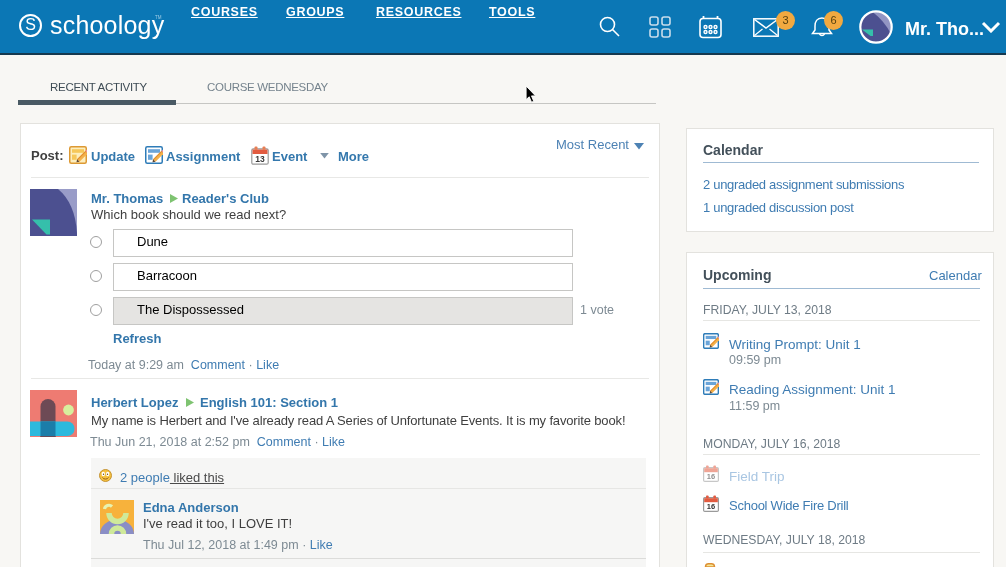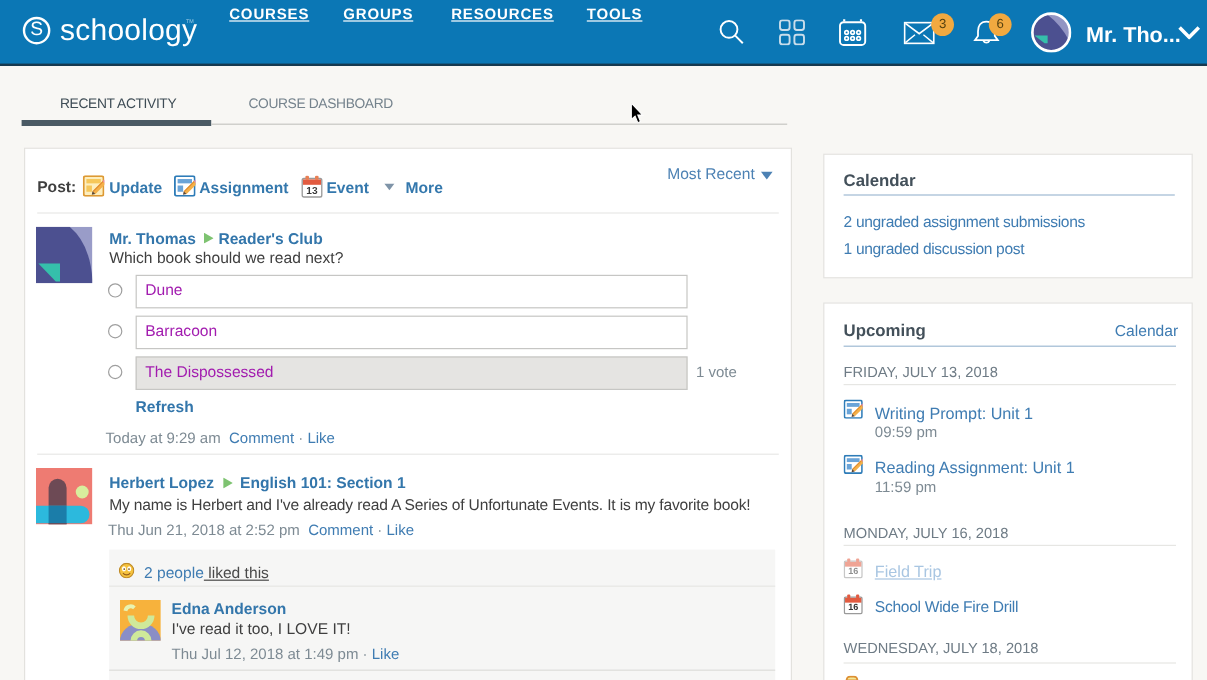--- a/index.html
+++ b/index.html
@@ -31,21 +31,21 @@
 #remcard { left:686px; top:128px; width:308px; height:104px; }
 #upcard { left:686px; top:252px; width:308px; height:330px; }
 
 
 #postlabel { left:31px; top:148px; font-size:13px; font-weight:bold; color:#3f3f3f; }
 .posticon-txt { font-size:13px; font-weight:bold; color:#3478ad; }
 #mostrecent { left:556px; top:137px; font-size:13px; color:#4d82b4; }
 #feedsep1 { left:31px; top:177px; width:618px; height:1px; background:#e8e8e6; }
 #postsep2 { left:31px; top:378px; width:618px; height:1px; background:#e8e8e6; }
 
-.pollbox { position:absolute; left:113px; width:460px; height:28px; border:1px solid #c6c6c4; background:#fff; font-size:13px; color:#a21caf; line-height:24px; padding-left:7px; }
+.pollbox { position:absolute; left:113px; width:460px; height:28px; border:1px solid #c6c6c4; background:#fff; font-size:13px; color:#000000; line-height:24px; padding-left:23px; }
 .radio { position:absolute; left:90px; width:12px; height:12px; border:1px solid #9f9f9f; border-radius:50%; background:#fff; }
 
 
 #cmtblock { position:absolute; left:91px; top:458px; width:555px; height:109px; background:#f6f6f5; }
 #cmtline { position:absolute; left:91px; top:558px; width:555px; height:1px; background:#dcdcda; }
 
 
 .sb-title { font-size:14px; font-weight:bold; color:#43505a; }
 .sb-underline { position:absolute; background:#9fbad3; height:1px; }
 .daterow { position:absolute; left:703px; font-size:12.2px; color:#6e7b85; letter-spacing:0px; }
@@ -111,21 +111,21 @@
     <polygon points="3,19.5 14,19.5 14,26 11.5,26" fill="#35bfab"></polygon>
   </g>
   <circle cx="17" cy="17" r="15.7" fill="none" stroke="#fff" stroke-width="2.2"></circle>
 </svg>
 <div class="abs" style="left:905px; top:19px; color:#fff; font-size:18px; font-weight:bold;">Mr. Tho...</div>
 <svg class="abs" style="left:981px; top:21px;" width="20" height="12" viewBox="0 0 20 12">
   <polyline points="2,2 10,10 18,2" fill="none" stroke="#fff" stroke-width="3"></polyline>
 </svg>
 
 <div id="tab1">RECENT ACTIVITY</div>
-<div id="tab2">COURSE DASHBOARD</div>
+<div id="tab2">COURSE WEDNESDAY</div>
 <div id="tabbar-active"></div>
 <div id="tabbar-rest"></div>
 
 <svg class="abs" style="left:525px; top:86px;" width="13" height="18" viewBox="0 0 14 20">
   <polygon points="1,0 1,15 4.5,12 7,18 9.5,17 7,11 11.5,11" fill="#000" stroke="#fff" stroke-width="1"></polygon>
 </svg>
 
 <div class="card" id="feedcard"></div>
 <div class="card" id="remcard"></div>
 <div class="card" id="upcard"></div>
@@ -277,21 +277,21 @@
 <div class="daterow" style="top:437px;">MONDAY, JULY 16, 2018</div>
 <div class="datesep" style="top:454px;"></div>
 
 <svg class="abs" style="left:703px; top:465px; opacity:0.55;" width="16" height="17" viewBox="0 0 16 17">
   <rect x="0.6" y="2.6" width="14.8" height="13.8" rx="1.2" fill="#fff" stroke="#9a9a9a" stroke-width="1.2"></rect>
   <rect x="1.2" y="3.2" width="13.6" height="4" fill="#e25b40"></rect>
   <rect x="3" y="0.5" width="2.6" height="3" rx="0.8" fill="#e25b40"></rect>
   <rect x="10.4" y="0.5" width="2.6" height="3" rx="0.8" fill="#e25b40"></rect>
   <text x="8" y="13.5" font-size="7.5" font-weight="bold" fill="#333" text-anchor="middle" font-family="Liberation Sans">16</text>
 </svg>
-<div class="abs" style="left:729px; top:469px; font-size:13.5px;"><a style="color:#a9c6e2;text-decoration:underline;">Field Trip</a></div>
+<div class="abs" style="left:729px; top:469px; font-size:13.5px;"><a style="color:#a9c6e2;">Field Trip</a></div>
 
 <svg class="abs" style="left:703px; top:495px;" width="16" height="17" viewBox="0 0 16 17">
   <rect x="0.6" y="2.6" width="14.8" height="13.8" rx="1.2" fill="#fff" stroke="#9a9a9a" stroke-width="1.2"></rect>
   <rect x="1.2" y="3.2" width="13.6" height="4" fill="#e25b40"></rect>
   <rect x="3" y="0.5" width="2.6" height="3" rx="0.8" fill="#e25b40"></rect>
   <rect x="10.4" y="0.5" width="2.6" height="3" rx="0.8" fill="#e25b40"></rect>
   <text x="8" y="13.5" font-size="7.5" font-weight="bold" fill="#333" text-anchor="middle" font-family="Liberation Sans">16</text>
 </svg>
 <div class="abs" style="left:729px; top:498px; font-size:13px; letter-spacing:-0.25px;"><a class="blue">School Wide Fire Drill</a></div>
 

